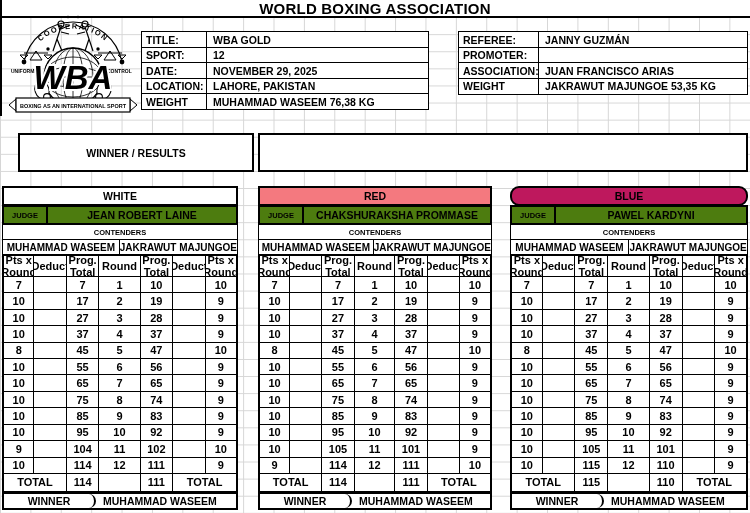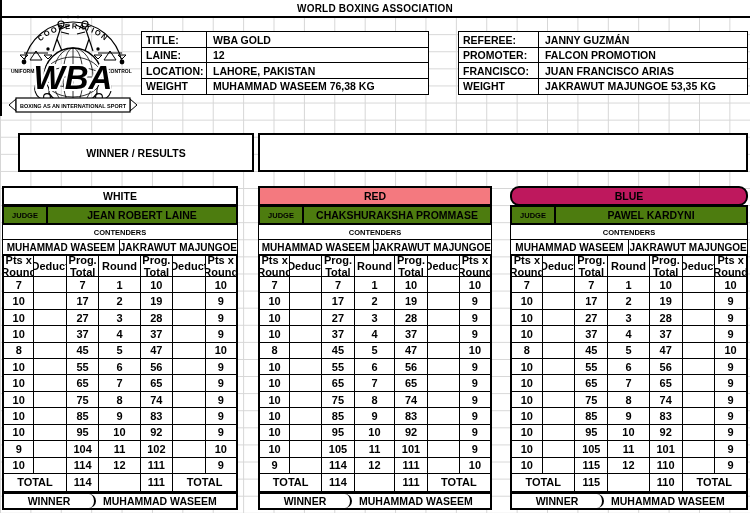--- a/index.html
+++ b/index.html
@@ -15,21 +15,21 @@
   .grid-bg {
     position: absolute; inset: 0;
     background-image:
       linear-gradient(to right, #d6d6d6 1px, transparent 1px),
       linear-gradient(to bottom, #d6d6d6 1px, transparent 1px);
     background-size: 30.4px 17.1px;
   }
   .page-title {
     position: absolute; top: 0; left: 0; right: 0; height: 18px;
     background: #fff; border-bottom: 2px solid #000;
-    text-align: center; font-size: 10px; line-height: 17px; letter-spacing: .2px;
+    text-align: center; font-size: 15px; line-height: 17px; letter-spacing: .2px;
   }
   .left-edge-line { position: absolute; left: 0; top: 0; width: 2px; height: 116px; background: #000; }
   .logo-wrap { position: absolute; left: 8px; top: 2px; width: 130px; height: 114px; }
 
   
   .info { position: absolute; top: 31px; display: flex; flex-direction: column; }
   .info-left  { left: 141px; width: 288px; }
   .info-right { left: 458px; width: 290px; }
   .info-row { display: grid; height: 17px; border: 1.5px solid #000; margin-top: -1.5px; background: #fff; }
   .info-row:first-child { margin-top: 0; }
@@ -149,44 +149,47 @@
     <text x="65" y="87" text-anchor="middle" font-size="33" font-weight="bold" font-style="italic" fill="#000" stroke="#fff" stroke-width="4" paint-order="stroke">WBA</text>
   </svg>
 </div>
 
 <div class="info info-left">
   <div class="info-row">
     <div class="ilabel">TITLE:</div>
     <div class="ivalue">WBA GOLD</div>
   </div>
   <div class="info-row">
-    <div class="ilabel">LAINE:</div>
+    <div class="ilabel">SPORT:</div>
     <div class="ivalue">12</div>
+  </div>
+  <div class="info-row">
+    <div class="ilabel">DATE:</div>
+    <div class="ivalue">NOVEMBER 29, 2025</div>
   </div>
   <div class="info-row">
     <div class="ilabel">LOCATION:</div>
     <div class="ivalue">LAHORE, PAKISTAN</div>
   </div>
   <div class="info-row">
     <div class="ilabel">WEIGHT</div>
     <div class="ivalue">MUHAMMAD WASEEM 76,38 KG</div>
   </div>
 </div>
 
 <div class="info info-right">
   <div class="info-row">
     <div class="ilabel">REFEREE:</div>
     <div class="ivalue">JANNY GUZMÁN</div>
   </div>
   <div class="info-row">
     <div class="ilabel">PROMOTER:</div>
-    <div class="ivalue">FALCON PROMOTION</div>
-  </div>
-  <div class="info-row">
-    <div class="ilabel">FRANCISCO:</div>
+  </div>
+  <div class="info-row">
+    <div class="ilabel">ASSOCIATION:</div>
     <div class="ivalue">JUAN FRANCISCO ARIAS</div>
   </div>
   <div class="info-row">
     <div class="ilabel">WEIGHT</div>
     <div class="ivalue">JAKRAWUT MAJUNGOE 53,35 KG</div>
   </div>
 </div>
 
 <div class="results-label-box">WINNER / RESULTS</div>
 <div class="results-blank-box"></div>

